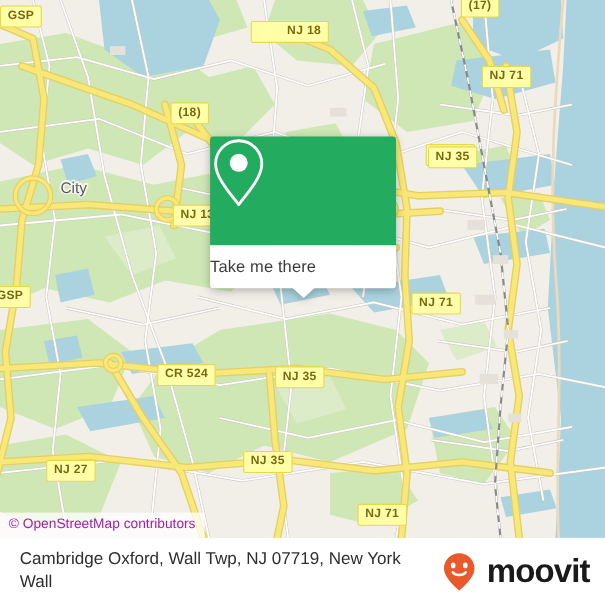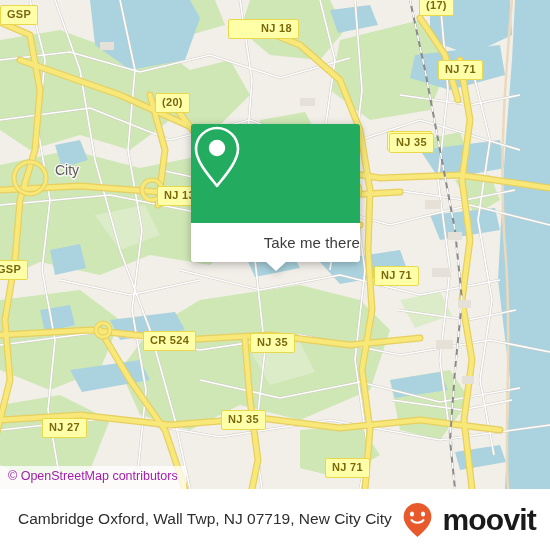--- a/index.html
+++ b/index.html
@@ -62,21 +62,21 @@
   #popup-top{
     height:99px;
     background:#23ac5f;
     border-radius:3px 3px 0 0;
     display:flex;align-items:center;justify-content:center;
   }
   #popup-bottom{
     height:39px;
     background:#fff;
     border-radius:0 0 3px 3px;
-    display:flex;align-items:center;justify-content:flex-end;
+    display:flex;align-items:center;justify-content:flex-start;
     position:relative;
   }
   #popup-label{
     color:#3c3c3c;
     font-size:15px;
     letter-spacing:.1px;
     white-space:nowrap;
   }
   #popup-tail{
     position:absolute;left:50%;bottom:-9px;
@@ -283,21 +283,21 @@
         </g>
       </g>
     </svg>
 
     <div class="place-label" style="left:55px;top:162px;">City</div>
 
     <div class="shield" style="left:0px;top:5px;">GSP</div>
     <div class="shield" style="left:228px;top:19px;padding-left:32px;">NJ 18</div>
     <div class="shield" style="left:419px;top:-4px;">(17)</div>
     <div class="shield" style="left:438px;top:60px;">NJ 71</div>
-    <div class="shield" style="left:155px;top:93px;">(20)</div>
+    <div class="shield" style="left:155px;top:93px;">(18)</div>
     <div class="shield" style="left:387px;top:131px;">NJ 39</div>
     <div class="shield" style="left:389px;top:133px;">NJ 35</div>
     <div class="shield" style="left:157px;top:186px;">NJ 138</div>
     <div class="shield" style="left:-10px;top:260px;">GSP</div>
     <div class="shield" style="left:374px;top:266px;">NJ 71</div>
     <div class="shield" style="left:143px;top:331px;">CR 524</div>
     <div class="shield" style="left:250px;top:333px;">NJ 35</div>
     <div class="shield" style="left:221px;top:410px;">NJ 35</div>
     <div class="shield" style="left:42px;top:418px;">NJ 27</div>
     <div class="shield" style="left:325px;top:458px;">NJ 71</div>
@@ -312,21 +312,21 @@
       <div id="popup-bottom">
         <span id="popup-label">Take me there</span>
         <div id="popup-tail"></div>
       </div>
     </div>
 
     <div id="attribution">© OpenStreetMap contributors</div>
   </div>
 
   <div id="footer">
-    <div id="footer-text">Cambridge Oxford, Wall Twp, NJ 07719, New City City</div>
+    <div id="footer-text">Cambridge Oxford, Wall Twp, NJ 07719, New York Wall</div>
     <div id="brand">
       <svg width="31" height="36" viewBox="0 0 31 36">
         <path d="M15.5 1 C7.8 1 1.6 7.2 1.6 14.9 C1.6 23.4 12.0 31.6 15.5 35 C19.0 31.6 29.4 23.4 29.4 14.9 C29.4 7.2 23.2 1 15.5 1 Z" fill="#e8592b"></path>
         <ellipse cx="10.0" cy="12.0" rx="2.1" ry="2.6" fill="#ffffff"></ellipse>
         <ellipse cx="21.0" cy="12.0" rx="2.1" ry="2.6" fill="#ffffff"></ellipse>
         <path d="M9.6 18.2 C12.0 21.6 19.0 21.6 21.4 18.2" fill="none" stroke="#ffffff" stroke-width="2.2" stroke-linecap="round"></path>
       </svg>
       <span id="brand-word">moovit</span>
     </div>
   </div>

